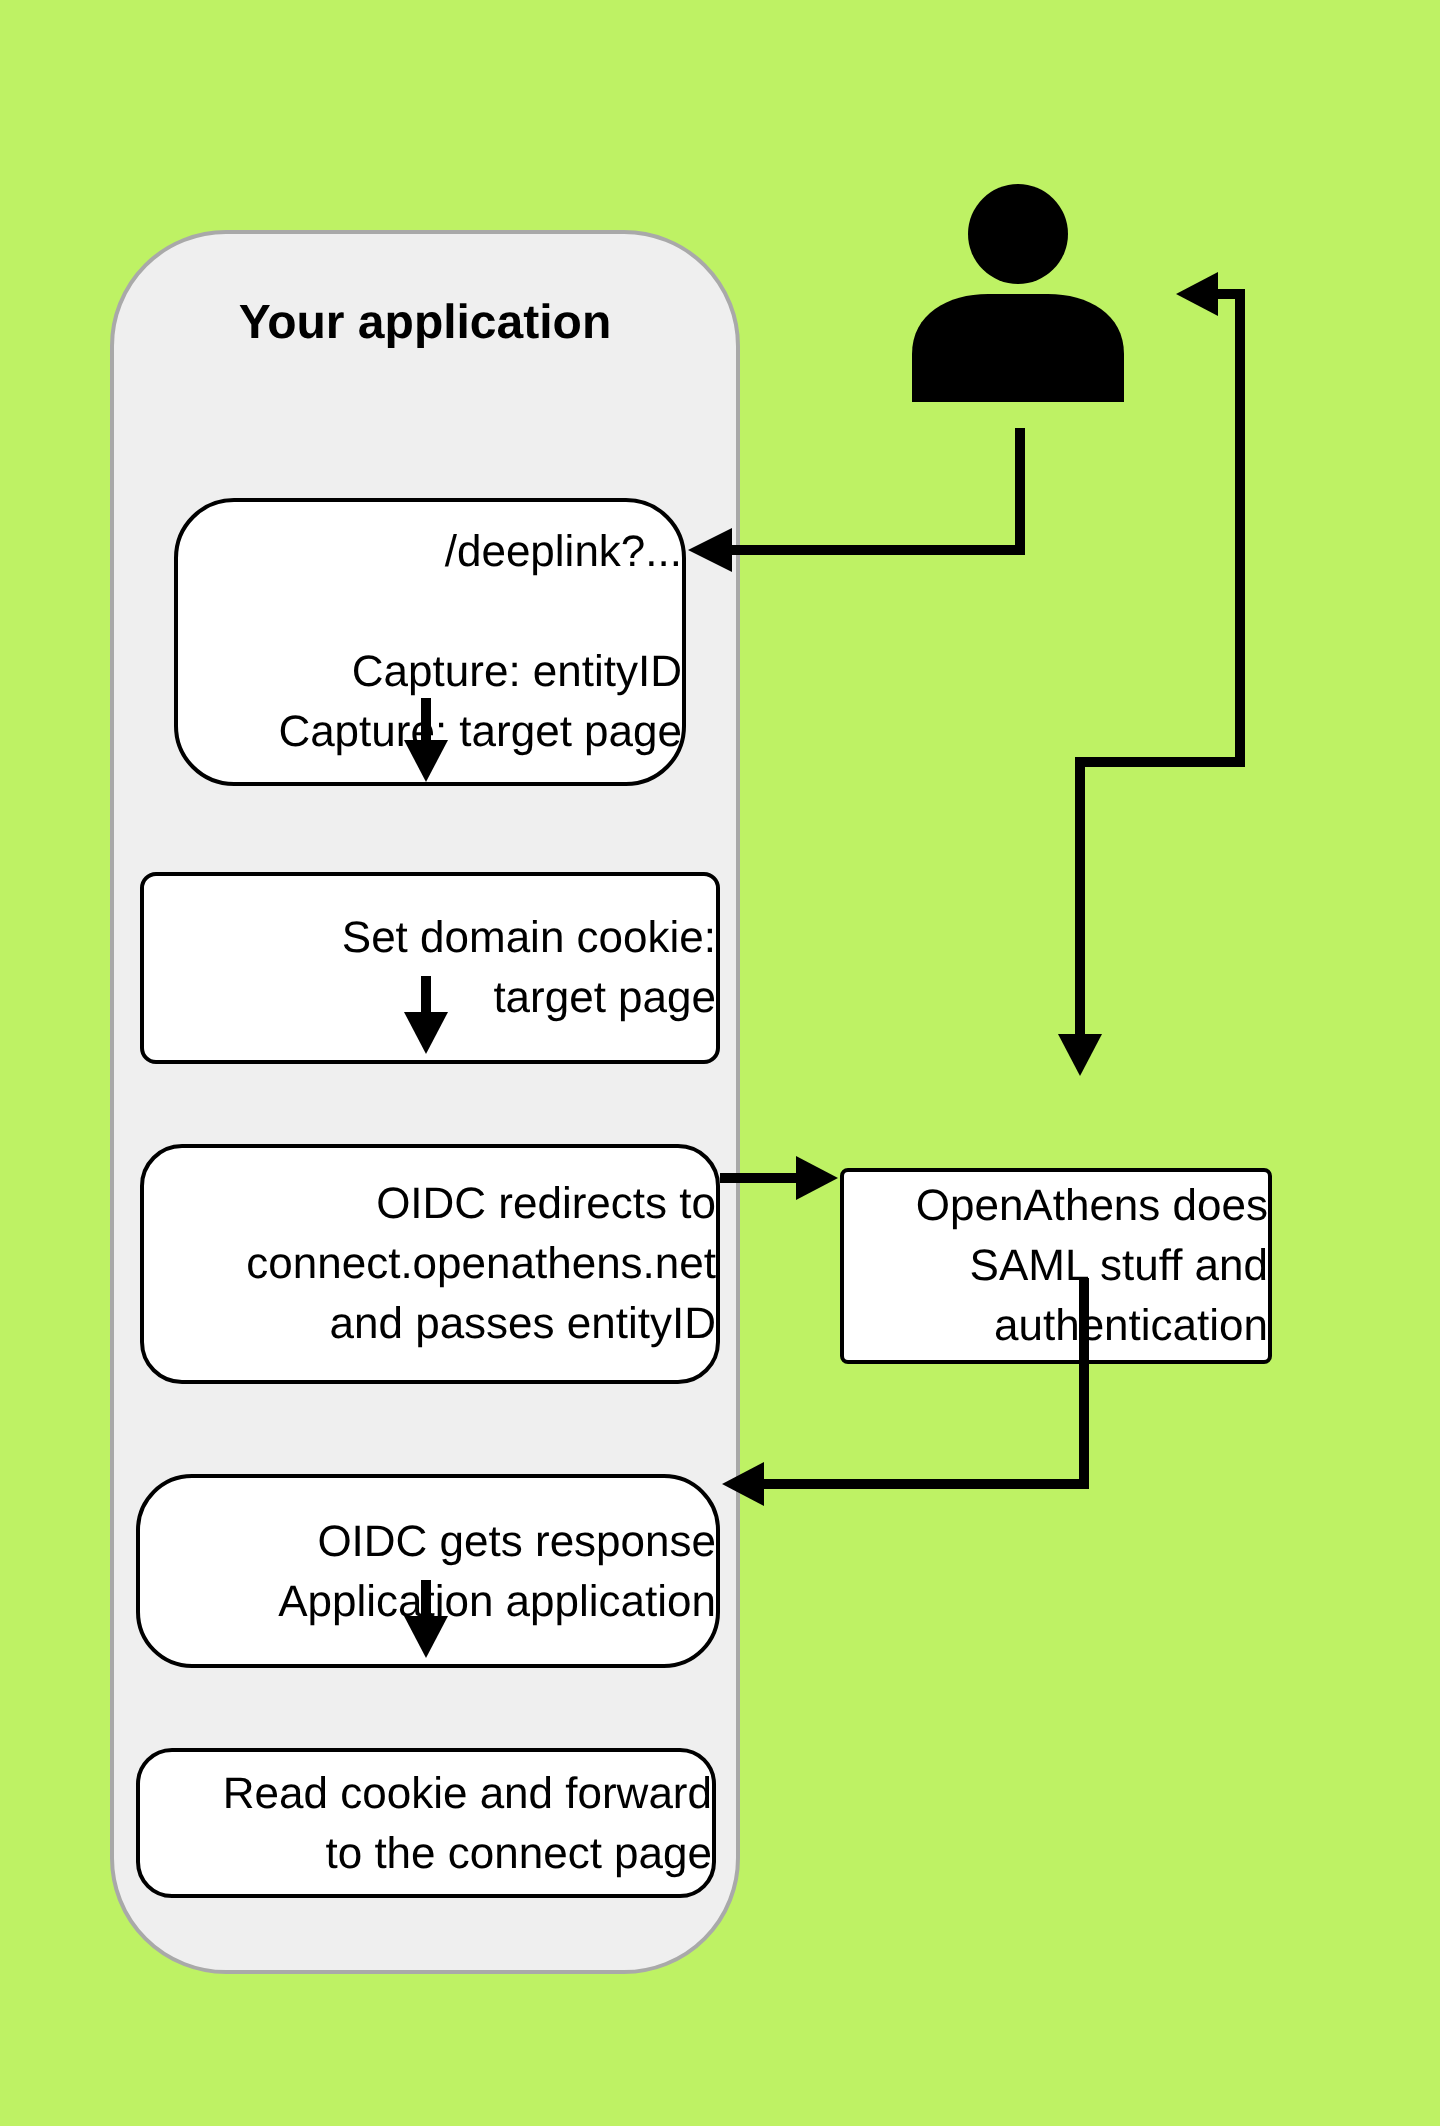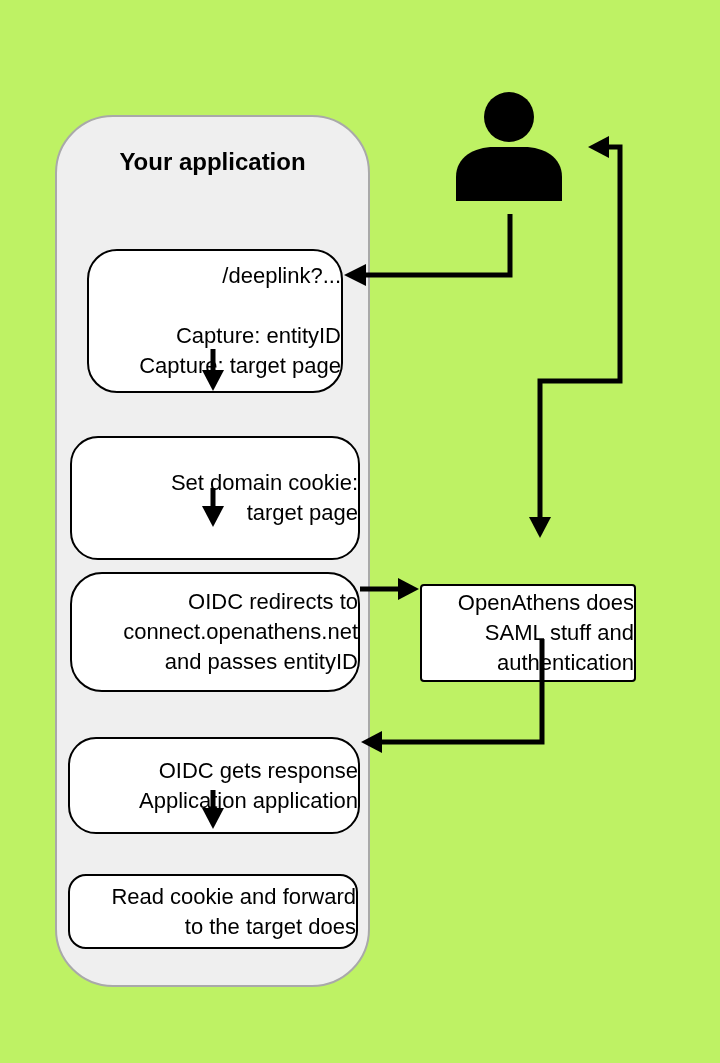--- a/index.html
+++ b/index.html
@@ -48,22 +48,22 @@
     font-size: 22px;
     line-height: 30px;
     margin-top: 44px;
   }
   .node .node-text {
     white-space: pre-line;
     display: block;
     width: 100%;
   }
   .node-deeplink      { left: 87px;  top: 205px; width: 256px; height: 144px; border-radius: 30px; }
-  .node-set-cookie    { left: 70px;  top: 392px; width: 290px; height: 124px;  border-radius: 28px; }
-  .node-oidc-redirect { left: 70px;  top: 528px; width: 290px; height: 120px; border-radius: 32px; }
+  .node-set-cookie    { left: 70px;  top: 392px; width: 290px; height: 96px;  border-radius: 8px; }
+  .node-oidc-redirect { left: 70px;  top: 528px; width: 290px; height: 120px; border-radius: 21px; }
   .node-openathens    { left: 420px; top: 540px; width: 216px; height: 98px;  border-radius: 4px; }
   .node-oidc-response { left: 68px;  top: 693px; width: 292px; height: 97px;  border-radius: 28px; }
   .node-read-cookie   { left: 68px;  top: 830px; width: 290px; height: 75px;  border-radius: 18px; }
   svg.overlay {
     position: absolute;
     left: 0;
     top: 0;
     width: 720px;
     height: 1063px;
   }
@@ -112,21 +112,21 @@
 authentication</span>
   </div>
 
   <div class="node node-oidc-response">
     <span class="node-text">OIDC gets response
 Application application</span>
   </div>
 
   <div class="node node-read-cookie">
     <span class="node-text">Read cookie and forward
-to the target does</span>
+to the connect page</span>
   </div>
 
   <svg class="overlay" viewBox="0 0 720 1063" xmlns="http://www.w3.org/2000/svg">
 
     <g>
       <circle class="person" cx="509" cy="117" r="25"></circle>
       <path class="person" d="M456,201 L456,177 C456,157 474,147 494,147 L524,147 C544,147 562,157 562,177 L562,201 Z"></path>
     </g>
 
     <g>

